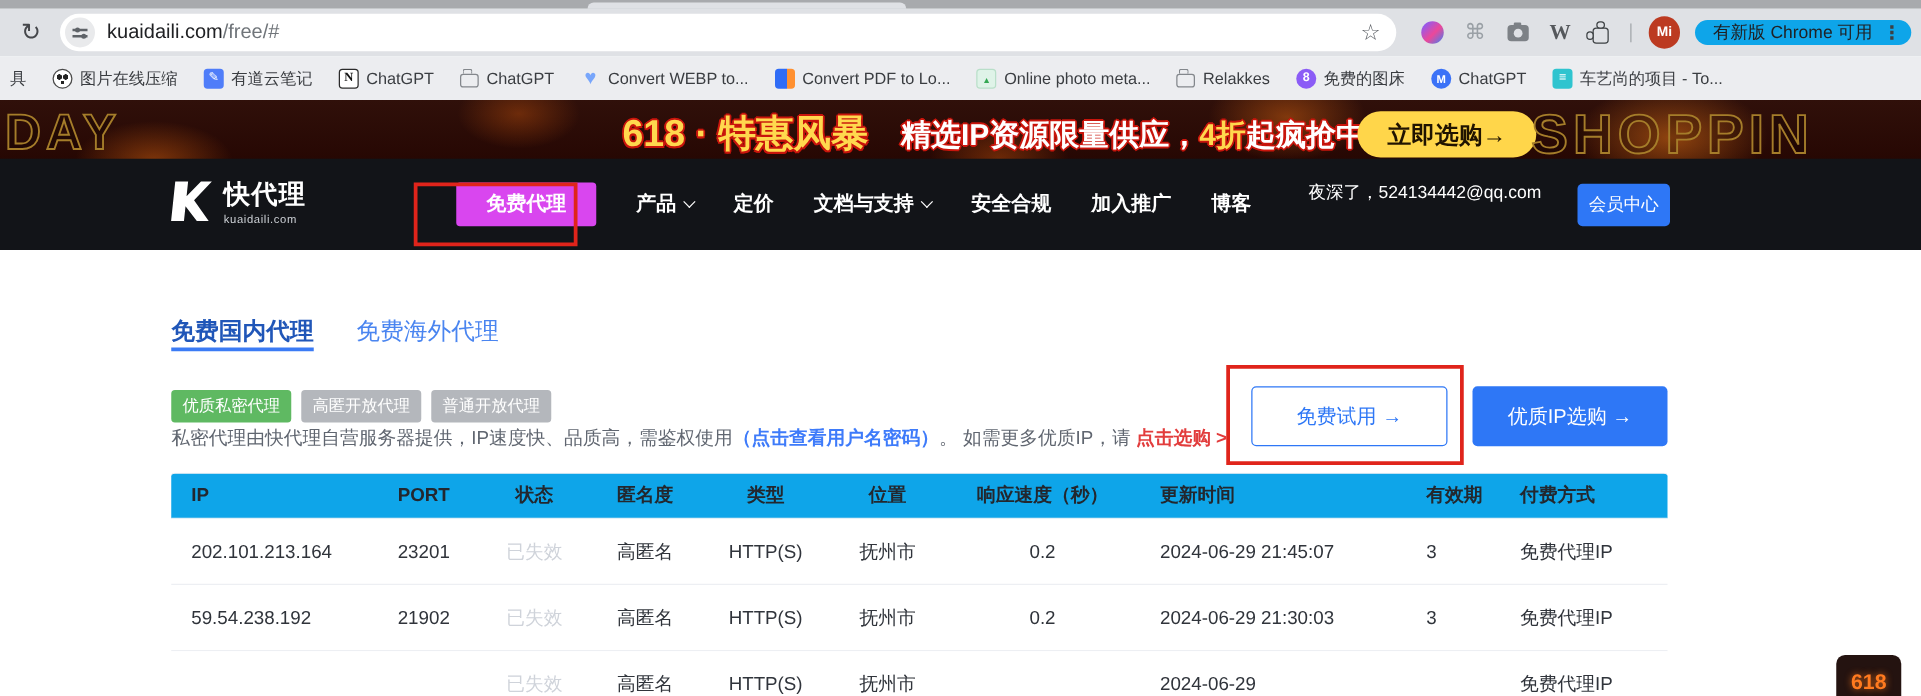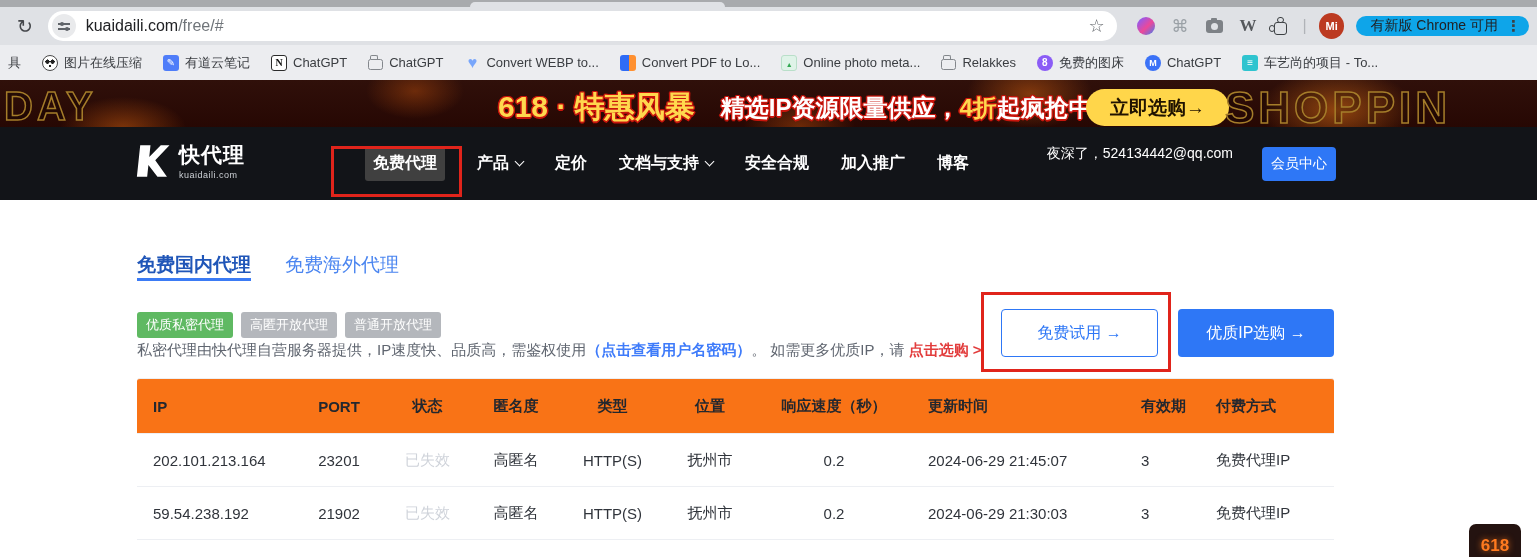--- a/index.html
+++ b/index.html
@@ -76,21 +76,21 @@
   .banner-cta { position:absolute; left:1086px; top:9px; width:143px; height:37px; background:#ffd64a; border-radius:19px; color:#201300; font-weight:800; font-size:19px; display:flex; align-items:center; justify-content:center; cursor:pointer; }
 
   
   .sitenav { position:absolute; top:127px; left:0; right:0; height:73px; background:#121418; }
   .logo { position:absolute; left:133px; top:14px; display:flex; align-items:center; gap:8px; cursor:pointer; }
   .logo svg { transform:skewX(-6deg); }
   .logo-text .t1 { color:#fff; font-size:21px; font-weight:800; letter-spacing:1px; }
   .logo-text .t2 { color:#cdd1d6; font-size:9px; letter-spacing:0.5px; margin-top:1px; }
   .nav-menu { position:absolute; left:365px; top:0; height:73px; display:flex; align-items:center; gap:32px; color:#fff; font-size:16px; font-weight:700; white-space:nowrap; }
   .nav-item { display:flex; align-items:center; cursor:pointer; }
-  .nav-item.chip { background:#404040; padding:7px 8px; border-radius:3px;font-family:Liberation Mono, monospace; }
+  .nav-item.chip { background:#d946ef; padding:7px 24px; border-radius:3px;font-family:Liberation Mono, monospace; }
   .chev { width:7px; height:7px; border-right:1.8px solid #fff; border-bottom:1.8px solid #fff; transform:rotate(45deg); margin-left:7px; margin-top:-4px; }
   .nav-account { position:absolute; right:304px; top:0; height:53px; display:flex; align-items:center; color:#fff; font-size:14px; white-space:nowrap; cursor:pointer; }
   .member-btn { position:absolute; left:1262px; top:19.5px; width:74px; height:34px; background:#2e77f6; border-radius:4px; color:#fff; font-size:14px; display:flex; align-items:center; justify-content:center; cursor:pointer; }
 
   
   .main { position:absolute; top:208px; left:0; right:0; bottom:0; background:#fff; overflow:hidden; }
   .tabs { position:absolute; left:137px; top:44px; display:flex; gap:34px; font-size:19px; }
   .ptab { cursor:pointer; }
   .ptab.active { color:#2056b8; font-weight:800; border-bottom:3px solid #3b7bf5; }
   .ptab.inactive { color:#4a85f0; }
@@ -99,21 +99,21 @@
   .tag-green { background:#5fb962; }
   .tag-grey { background:#b4b7bc; }
   .desc { position:absolute; left:137px; top:133px; font-size:15px; color:#606670; white-space:nowrap; }
   .link-blue { color:#3e7bfa; font-weight:700; cursor:pointer; }
   .link-red { color:#e23c3c; font-weight:700; cursor:pointer; }
   .btn-trial { position:absolute; left:1001px; top:101px; width:157px; height:48px; background:#fff; border:1px solid #2e77f6; border-radius:4px; color:#2e77f6; font-size:16px; display:flex; align-items:center; justify-content:center; cursor:pointer; }
   .btn-buy { position:absolute; left:1178px; top:101px; width:156px; height:48px; background:#2e77f6; border-radius:4px; color:#fff; font-size:16px; display:flex; align-items:center; justify-content:center; cursor:pointer; }
 
   .ptable { position:absolute; left:137px; top:170px; width:1197px; font-size:15px; color:#30343b; }
   .trow { display:grid; grid-template-columns:157px 90px 87px 90px 103px 92px 156px 213px 75px 134px; align-items:center; border-bottom:1px solid #edeff3; }
-  .thead { height:56px; background:#f97316; font-weight:700; color:#23272e; border-top:1px solid #edeff3; border-radius:3px 3px 0 0; }
+  .thead { height:37px; background:#0ea5e9; font-weight:700; color:#23272e; border-top:1px solid #edeff3; border-radius:3px 3px 0 0; }
   .tr { height:53px; background:#fff; }
   .cell { padding-left:16px; }
   .cell.c { text-align:center; padding-left:0; }
   .status-dead { color:#cfd3da; }
 
   
   .ann { position:absolute; border:3px solid #e0241b; z-index:10; pointer-events:none; }
   .ann1 { left:331px; top:146px; width:131px; height:51px; }
   .ann2 { left:981px; top:292px; width:190px; height:80px; }
   .badge618 { position:absolute; left:1469px; top:524px; width:52px; height:44px; background:#241310; border-radius:7px; display:flex; align-items:center; justify-content:center; color:#ff7a1f; font-weight:800; font-size:17px; text-shadow:0 0 6px rgba(255,122,31,.8); z-index:11; cursor:pointer; }

